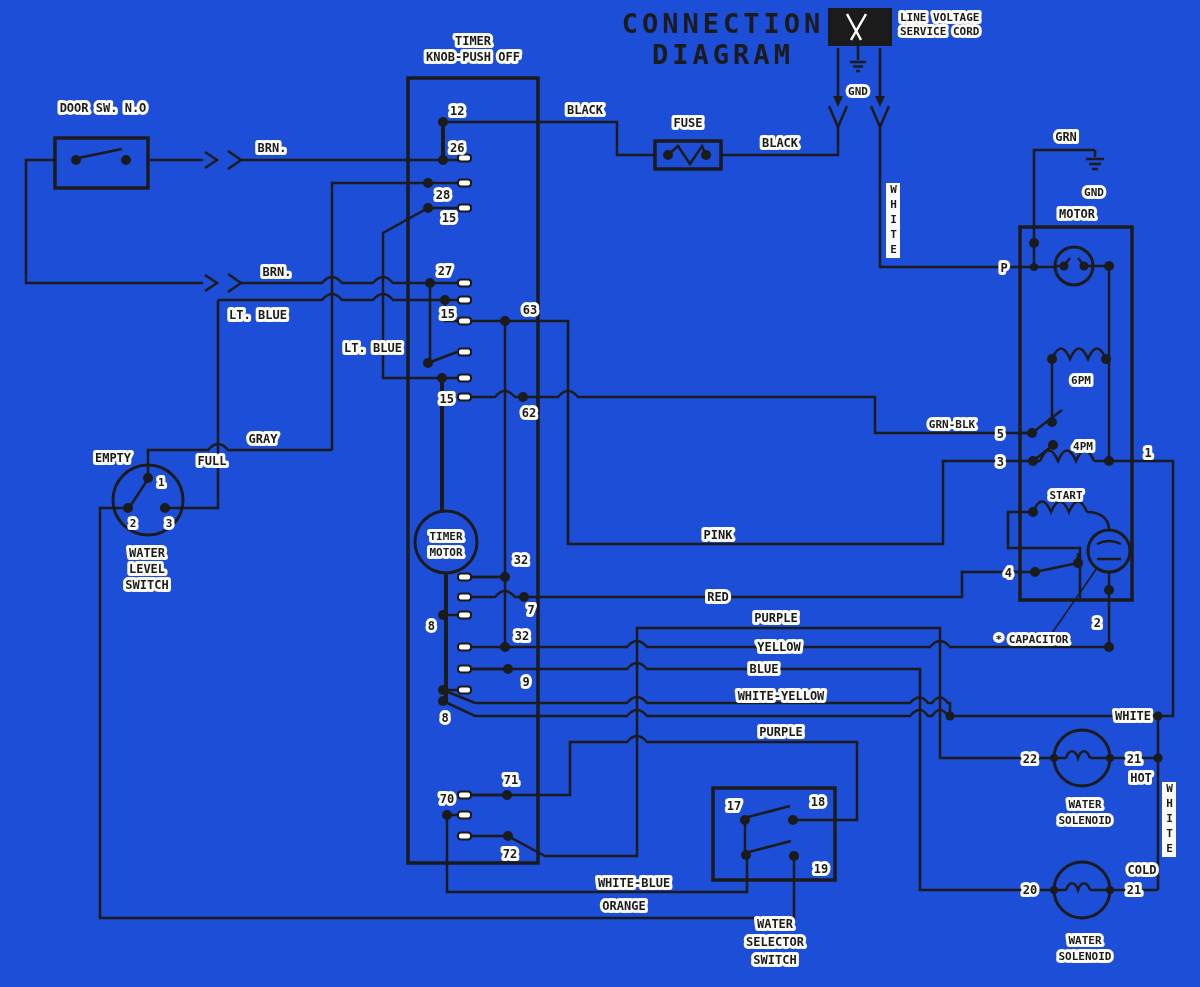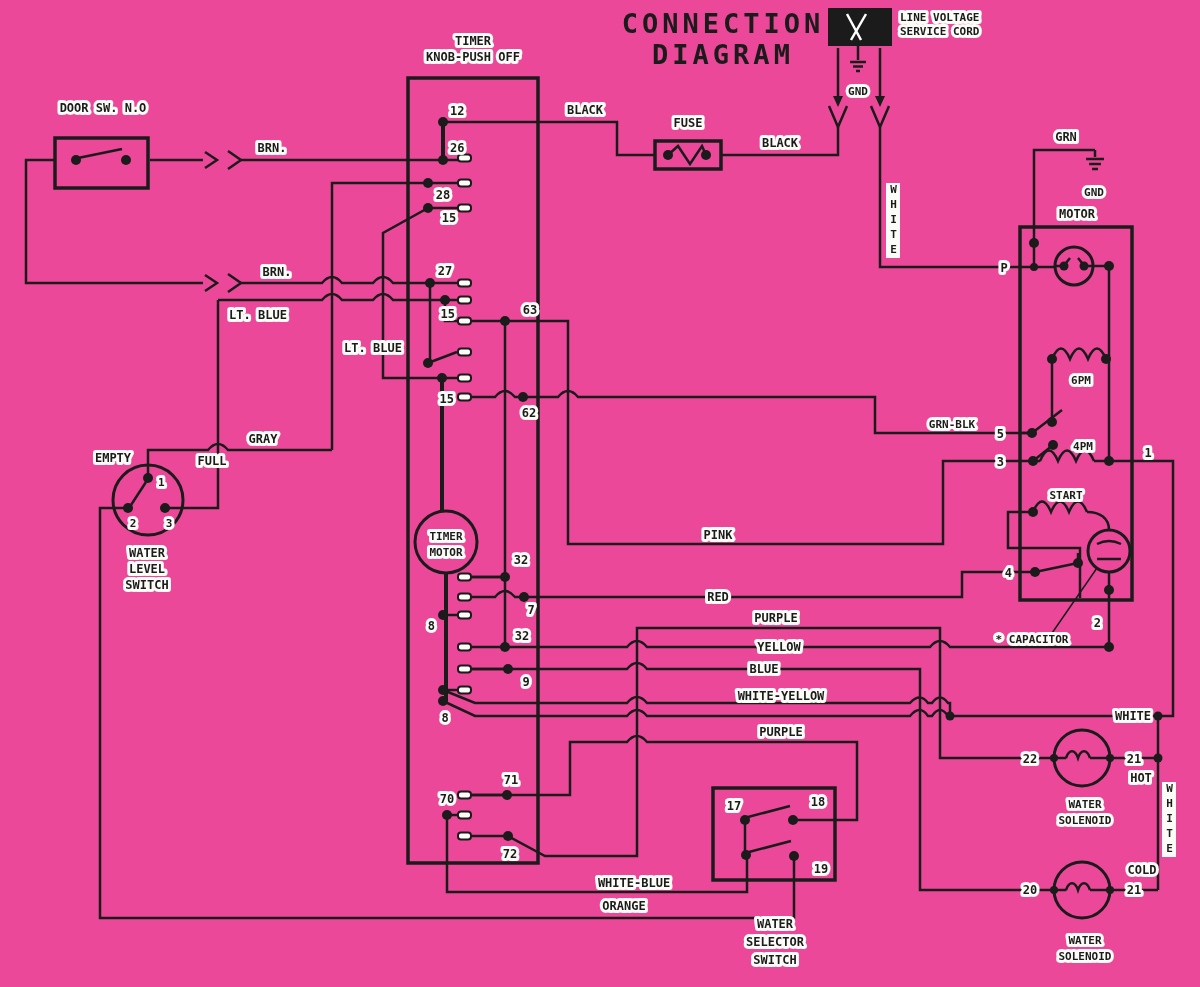--- a/index.html
+++ b/index.html
@@ -1,16 +1,16 @@
 <!DOCTYPE html>
 <html><head>
 <meta charset="utf-8">
 <style>
   html,body{margin:0;padding:0;background:#e8e8e4;}
-  .stage{position:relative;width:1200px;height:987px;background:#ec4899;overflow:hidden;
+  .stage{position:relative;width:1200px;height:987px;background:#1d4ed8;overflow:hidden;
          font-family:"DejaVu Sans Mono",monospace;}
   svg{position:absolute;left:0;top:0;}
   svg path, svg rect.frame, svg circle.sym, svg line{stroke:#1b1b1b;fill:none;stroke-width:2.5;}
   svg path.thick{stroke-width:4;}
   svg path.thin{stroke-width:1.5;}
   svg rect.frame{stroke-width:3.5;fill:none;}
   svg circle.sym{stroke-width:3;}
   svg circle.dot{fill:#1b1b1b;stroke:none;}
   svg rect.contact{stroke:#1b1b1b;stroke-width:2;fill:#fbfbf8;}
   svg rect.plug{fill:#1b1b1b;stroke:none;}

